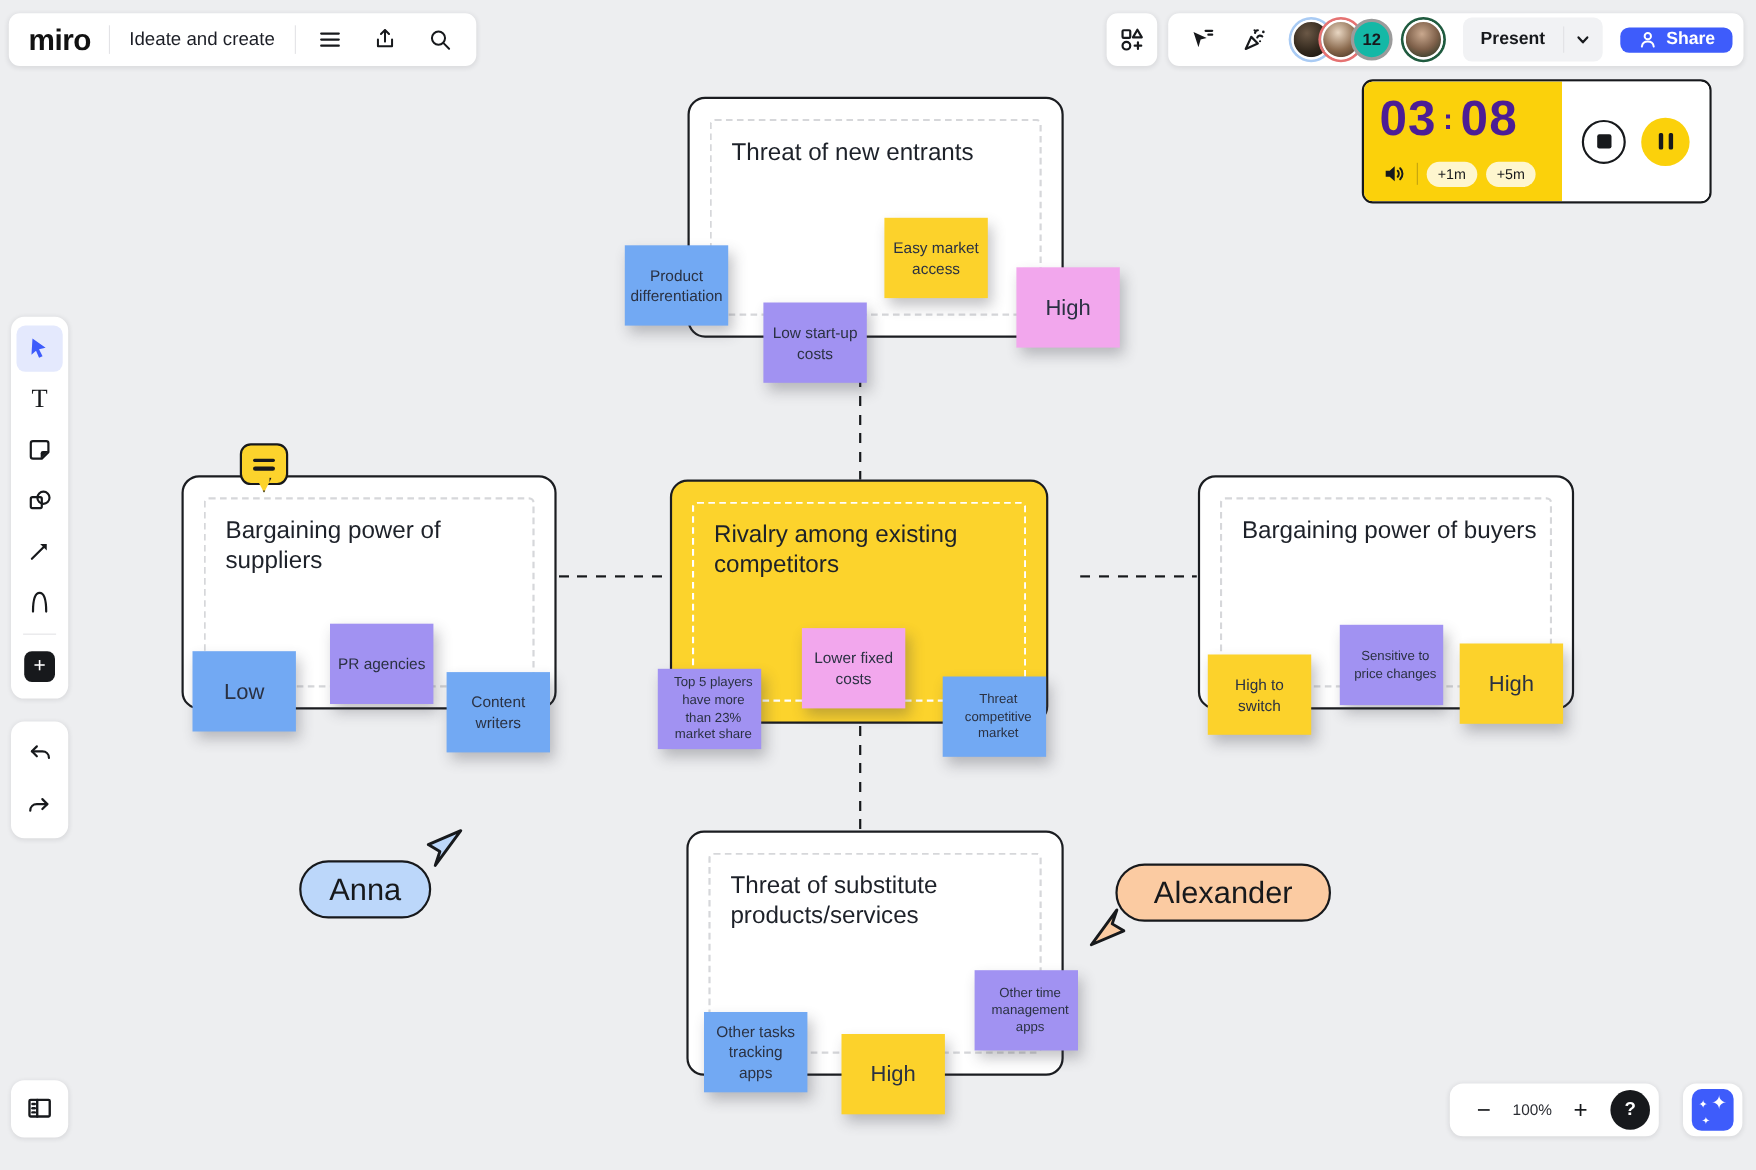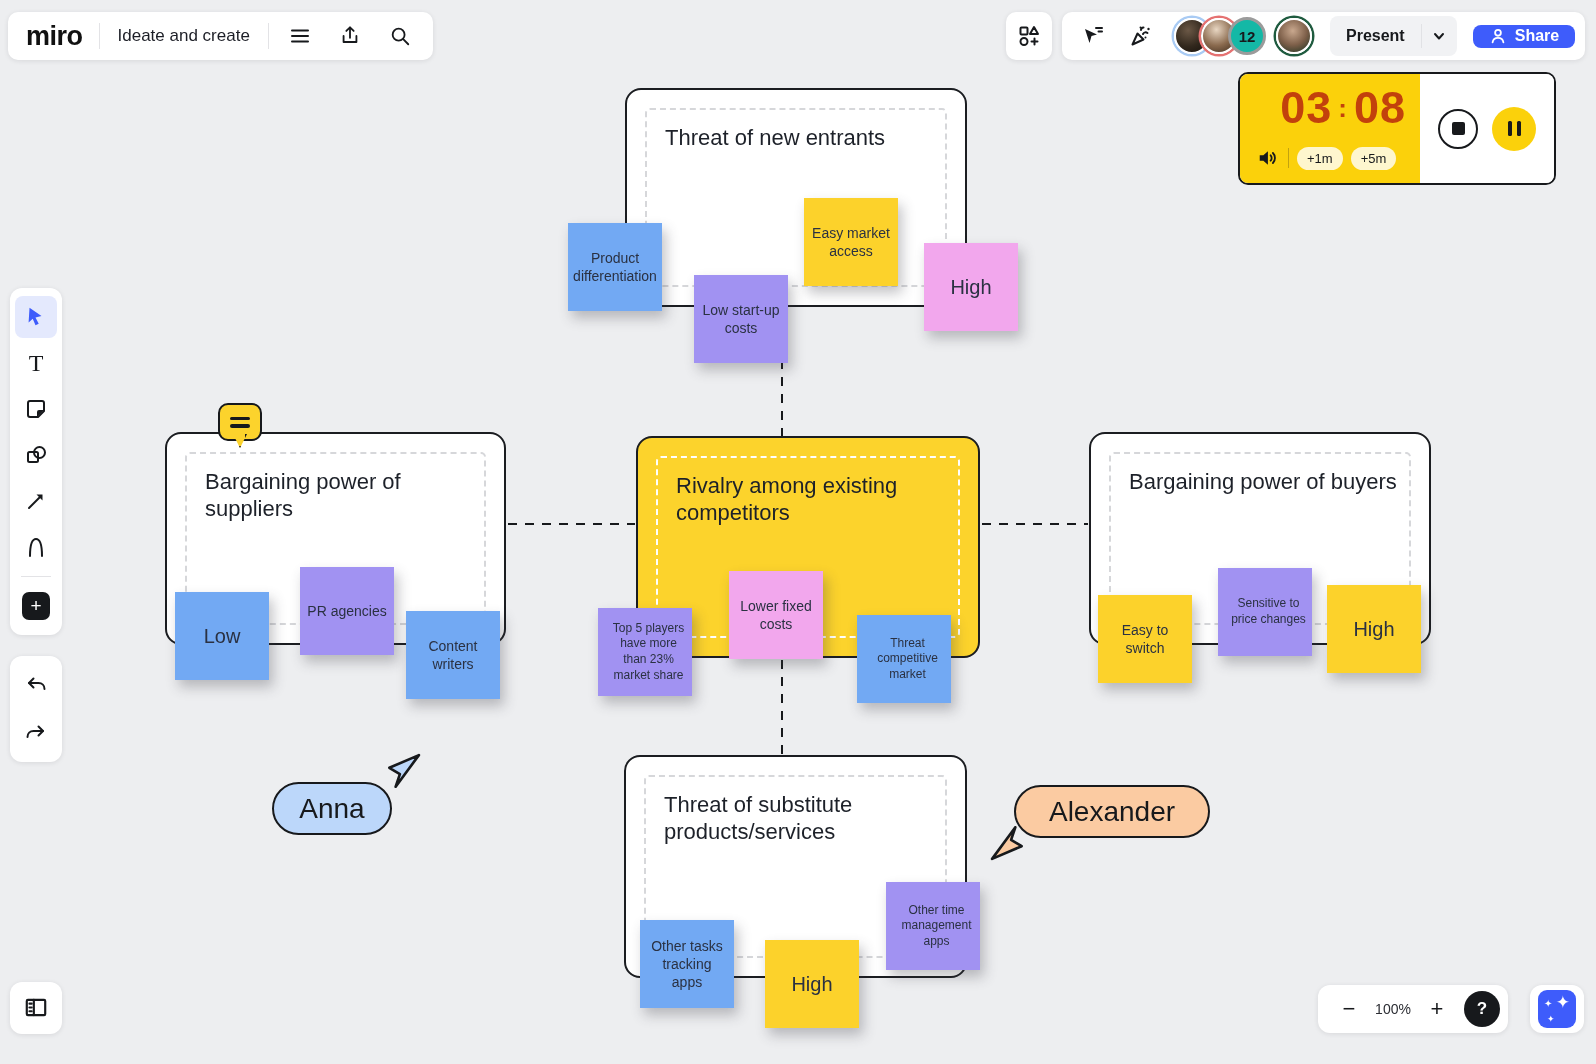--- a/index.html
+++ b/index.html
@@ -31,21 +31,21 @@
   .av-count { width:38px; height:38px; border-radius:50%; background:#14b8a6; border:3px solid #9b9b9b; color:#17191c; font-size:15px; font-weight:700; display:flex; align-items:center; justify-content:center; margin-left:-9px; position:relative; z-index:2; }
   .av-solo { margin-left:10px; box-shadow:0 0 0 2.5px #1f5b3f; background:radial-gradient(circle at 46% 34%, #c9a88e 0%, #7d5f49 52%, #17301f 100%); }
   .present-btn { height:40px; background:#f1f2f4; border:none; border-radius:8px; display:flex; align-items:center; cursor:pointer; margin-left:8px; }
   .present-label { font-size:16px; font-weight:700; color:#17191c; padding:0 16px; }
   .present-chev { width:36px; height:24px; display:flex; align-items:center; justify-content:center; border-left:1px solid #e1e2e5; }
   .share-btn { height:23px; background:#3e5cfb; border:none; border-radius:8px; color:#fff; font-size:16px; font-weight:700; display:flex; align-items:center; gap:8px; padding:0 16px; cursor:pointer; margin-left:6px; }
 
   
   .timer { position:absolute; left:1238px; top:72px; width:318px; height:113px; border:2px solid #17191c; border-radius:10px; overflow:hidden; display:flex; background:#fff; z-index:30; }
   .timer-left { width:180px; background:#fbd10b; padding:8px 14px 10px; display:flex; flex-direction:column; justify-content:space-between; }
-  .timer-time { display:flex; align-items:baseline; justify-content:flex-end; gap:6px; color:#c2410c; font-weight:700; font-size:45px; letter-spacing:1px; }
+  .timer-time { display:flex; align-items:baseline; justify-content:flex-start; gap:6px; color:#4c1d95; font-weight:700; font-size:45px; letter-spacing:1px; }
   .timer-colon { font-size:26px; transform:translateY(-6px); }
   .timer-row { display:flex; align-items:center; gap:8px; padding-bottom:2px; }
   .timer-div { width:1px; height:20px; background:rgba(23,25,28,.25); }
   .pill { background:rgba(255,255,255,.8); border:none; border-radius:13px; font-size:13px; color:#17191c; padding:4px 10px; cursor:pointer; font-family:inherit; }
   .timer-right { flex:1; display:flex; align-items:center; justify-content:center; gap:14px; background:#fff; }
   .stop-btn { width:40px; height:40px; border-radius:50%; background:#fff; border:2px solid #17191c; display:flex; align-items:center; justify-content:center; cursor:pointer; }
   .stop-sq { width:13px; height:13px; background:#17191c; border-radius:2px; }
   .pause-btn { width:44px; height:44px; border-radius:50%; background:#fbd10b; border:none; display:flex; align-items:center; justify-content:center; gap:5px; cursor:pointer; }
   .pause-btn i { width:4px; height:15px; background:#17191c; border-radius:1.5px; }
 
@@ -72,21 +72,21 @@
 
   
   .frame { position:absolute; background:#fff; border:2px solid #1b1d21; border-radius:16px; z-index:2; }
   .frame-dash { position:absolute; inset:18px; border:2px dashed #d6d7da; border-radius:5px; }
   .frame--yellow { background:#fcd32c; }
   .frame--yellow .frame-dash { border-color:#fff; }
   .frame-title { position:absolute; left:38px; top:34px; font-size:22px; line-height:1.23; color:#1d2129; white-space:pre-line; }
   .connector { position:absolute; z-index:1; }
   .connector.h { height:2px; background:repeating-linear-gradient(to right,#17191c 0 9px,transparent 9px 17px); }
   .connector.v { width:2px; background:repeating-linear-gradient(to bottom,#17191c 0 9px,transparent 9px 17px); }
-  .note { position:absolute; width:94px; height:88px; z-index:5; display:flex; align-items:center; justify-content:center; text-align:center; padding:6px; color:#2a3142; box-shadow:4px 7px 12px rgba(55,55,66,.30); line-height:1.3; }
+  .note { position:absolute; width:94px; height:73px; z-index:5; display:flex; align-items:center; justify-content:center; text-align:center; padding:6px; color:#2a3142; box-shadow:4px 7px 12px rgba(55,55,66,.30); line-height:1.3; }
   .note--blue { background:#72a9f3; }
   .note--purple { background:#a192f2; }
   .note--pink { background:#f2a7ed; }
   .note--yellow { background:#fcd22b; }
   .note--lg { font-size:20px; }
   .note--md { font-size:14px; }
   .note--sm { font-size:12px;padding-left:13px; }
   .comment-badge { position:absolute; width:44px; height:38px; background:#fcd32c; border:2.5px solid #17191c; border-radius:10px; z-index:6; display:flex; flex-direction:column; align-items:center; justify-content:center; gap:4px; cursor:pointer; }
   .comment-badge i { width:20px; height:3.5px; background:#17191c; border-radius:2px; }
   .comment-badge::after { content:""; position:absolute; left:50%; bottom:-9px; transform:translateX(-50%); width:12px; height:12px; background:#fcd32c; border-right:2.5px solid #17191c; border-bottom:2.5px solid #17191c; clip-path:polygon(0 0, 100% 0, 50% 100%); }
@@ -104,21 +104,21 @@
       <div class="connector h" style="left: 508px; top: 523px; width: 127px;"></div>
       <div class="connector h" style="left: 982px; top: 523px; width: 106px;"></div>
       <div class="frame" style="left: 625px; top: 88px; width: 342px; height: 219px;">
         <div class="frame-dash"></div>
         <div class="frame-title" style="width: 272px;">Threat of new entrants</div>
       </div>
       <div class="frame" style="left: 165px; top: 432px; width: 341px; height: 213px;">
         <div class="frame-dash"></div>
         <div class="frame-title" style="width: 271px;">Bargaining power of suppliers</div>
       </div>
-      <div class="frame frame--yellow" style="left: 636px; top: 436px; width: 344px; height: 222px;">
+      <div class="frame frame--yellow" style="left: 609px; top: 436px; width: 344px; height: 222px;">
         <div class="frame-dash"></div>
         <div class="frame-title" style="width: 274px;">Rivalry among existing competitors</div>
       </div>
       <div class="frame" style="left: 1089px; top: 432px; width: 342px; height: 213px;">
         <div class="frame-dash"></div>
         <div class="frame-title" style="width: 272px;">Bargaining power of buyers</div>
       </div>
       <div class="frame" style="left: 624px; top: 755px; width: 343px; height: 223px;">
         <div class="frame-dash"></div>
         <div class="frame-title" style="width: 273px;">Threat of substitute products/services</div>
@@ -130,21 +130,21 @@
       <div class="note note--blue note--md" style="left: 568px; top: 223px;">Product differentiation</div>
       <div class="note note--yellow note--md" style="left: 804px; top: 198px;">Easy market access</div>
       <div class="note note--purple note--md" style="left: 694px; top: 275px;">Low start-up costs</div>
       <div class="note note--pink note--lg" style="left: 924px; top: 243px;">High</div>
       <div class="note note--blue note--lg" style="left: 175px; top: 592px;">Low</div>
       <div class="note note--purple note--md" style="left: 300px; top: 567px;">PR agencies</div>
       <div class="note note--blue note--md" style="left: 406px; top: 611px;">Content writers</div>
       <div class="note note--purple note--sm" style="left: 598px; top: 608px;">Top 5 players have more than 23% market share</div>
       <div class="note note--pink note--md" style="left: 729px; top: 571px;">Lower fixed costs</div>
       <div class="note note--blue note--sm" style="left: 857px; top: 615px;">Threat competitive market</div>
-      <div class="note note--yellow note--md" style="left: 1098px; top: 595px;">Easy to switch</div>
+      <div class="note note--yellow note--md" style="left: 1098px; top: 595px;">High to switch</div>
       <div class="note note--purple note--sm" style="left: 1218px; top: 568px;">Sensitive to price changes</div>
       <div class="note note--yellow note--lg" style="left: 1327px; top: 585px;">High</div>
       <div class="note note--blue note--md" style="left: 640px; top: 920px;">Other tasks tracking apps</div>
       <div class="note note--yellow note--lg" style="left: 765px; top: 940px;">High</div>
       <div class="note note--purple note--sm" style="left: 886px; top: 882px;">Other time management apps</div>
       <div class="cursor-wrap" style="left: 272px; top: 782px;">
         <div class="cursor-pill" style="background: rgb(188, 215, 250); width: 120px;">Anna</div>
         <div class="cursor-arrow" style="left: 111px; top: -29px;"><svg width="38" height="38" viewBox="0 0 36 36">
             <path d="M34 2 L6 14 L16 20 L12 32 Z" fill="#bcd7fa" stroke="#17191c" stroke-width="2.5" stroke-linejoin="round"></path>
           </svg></div>

